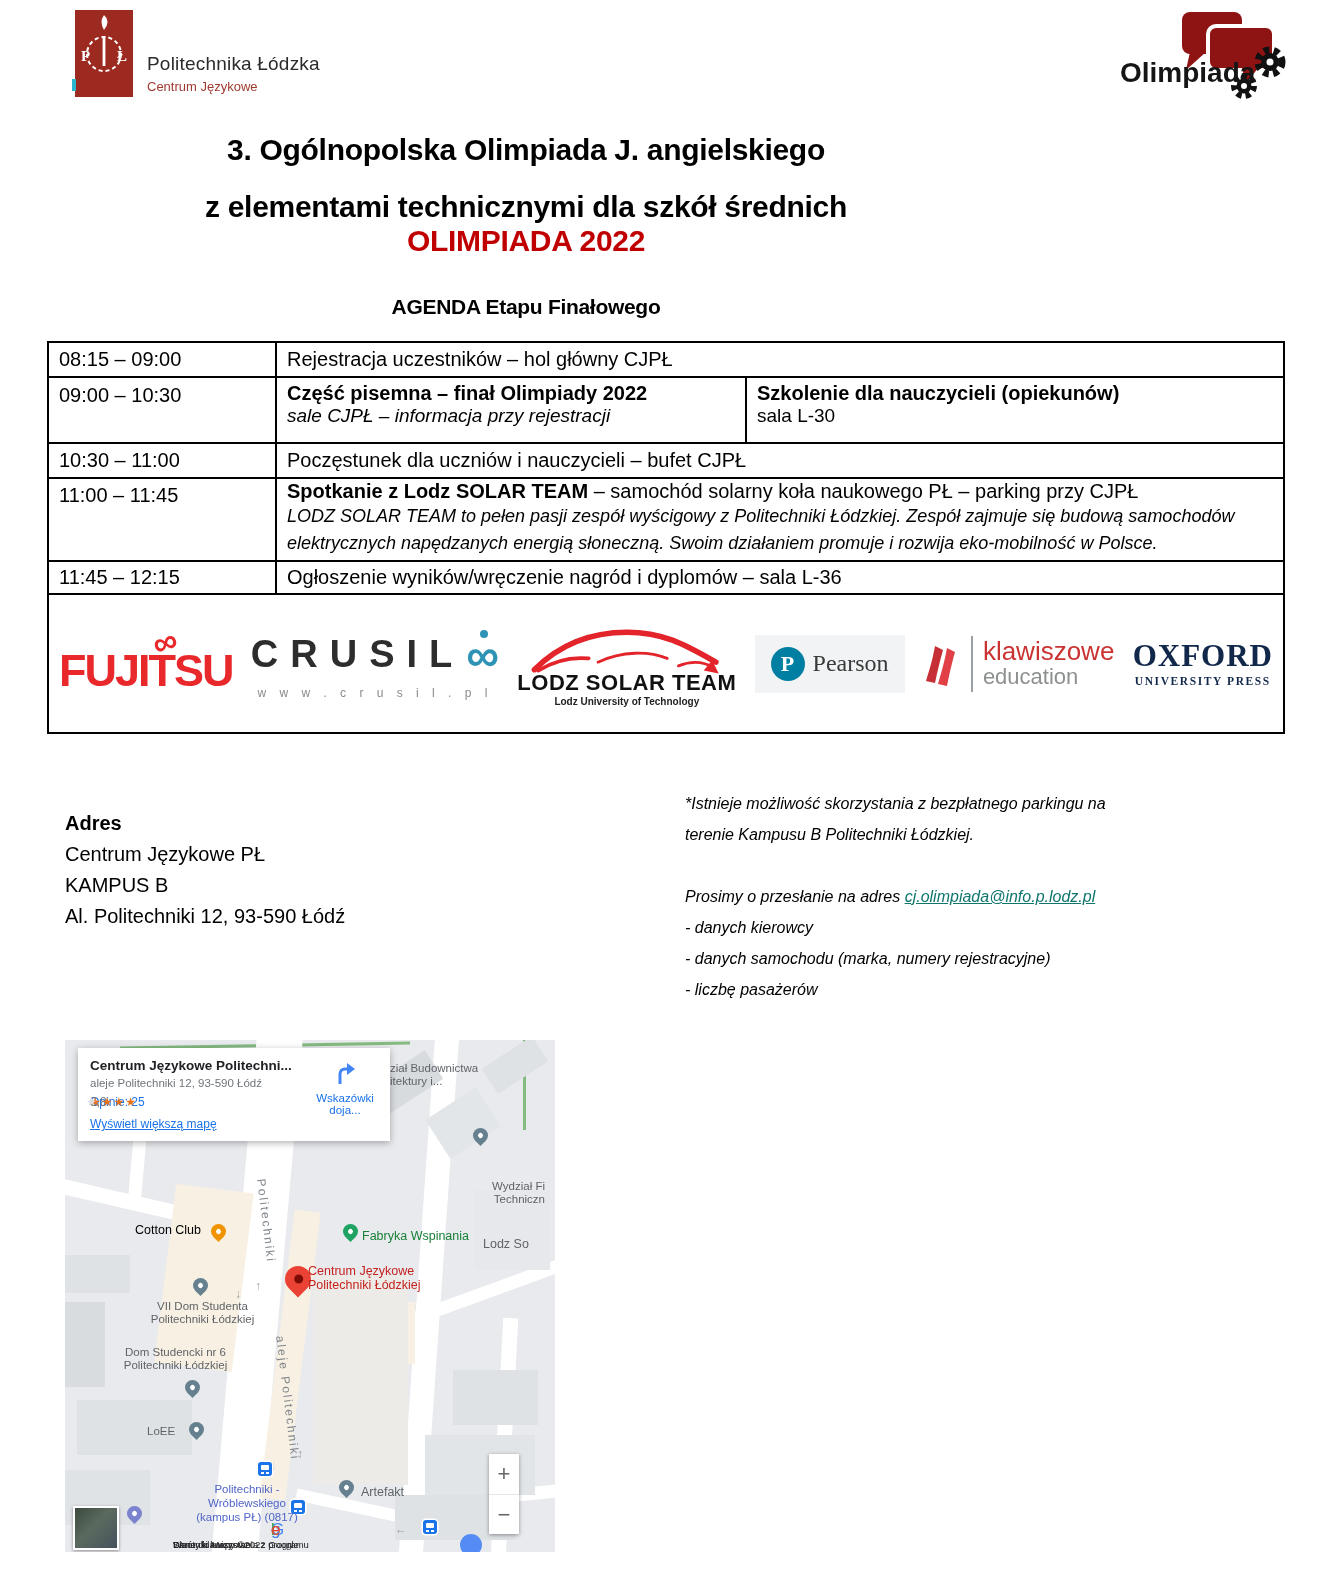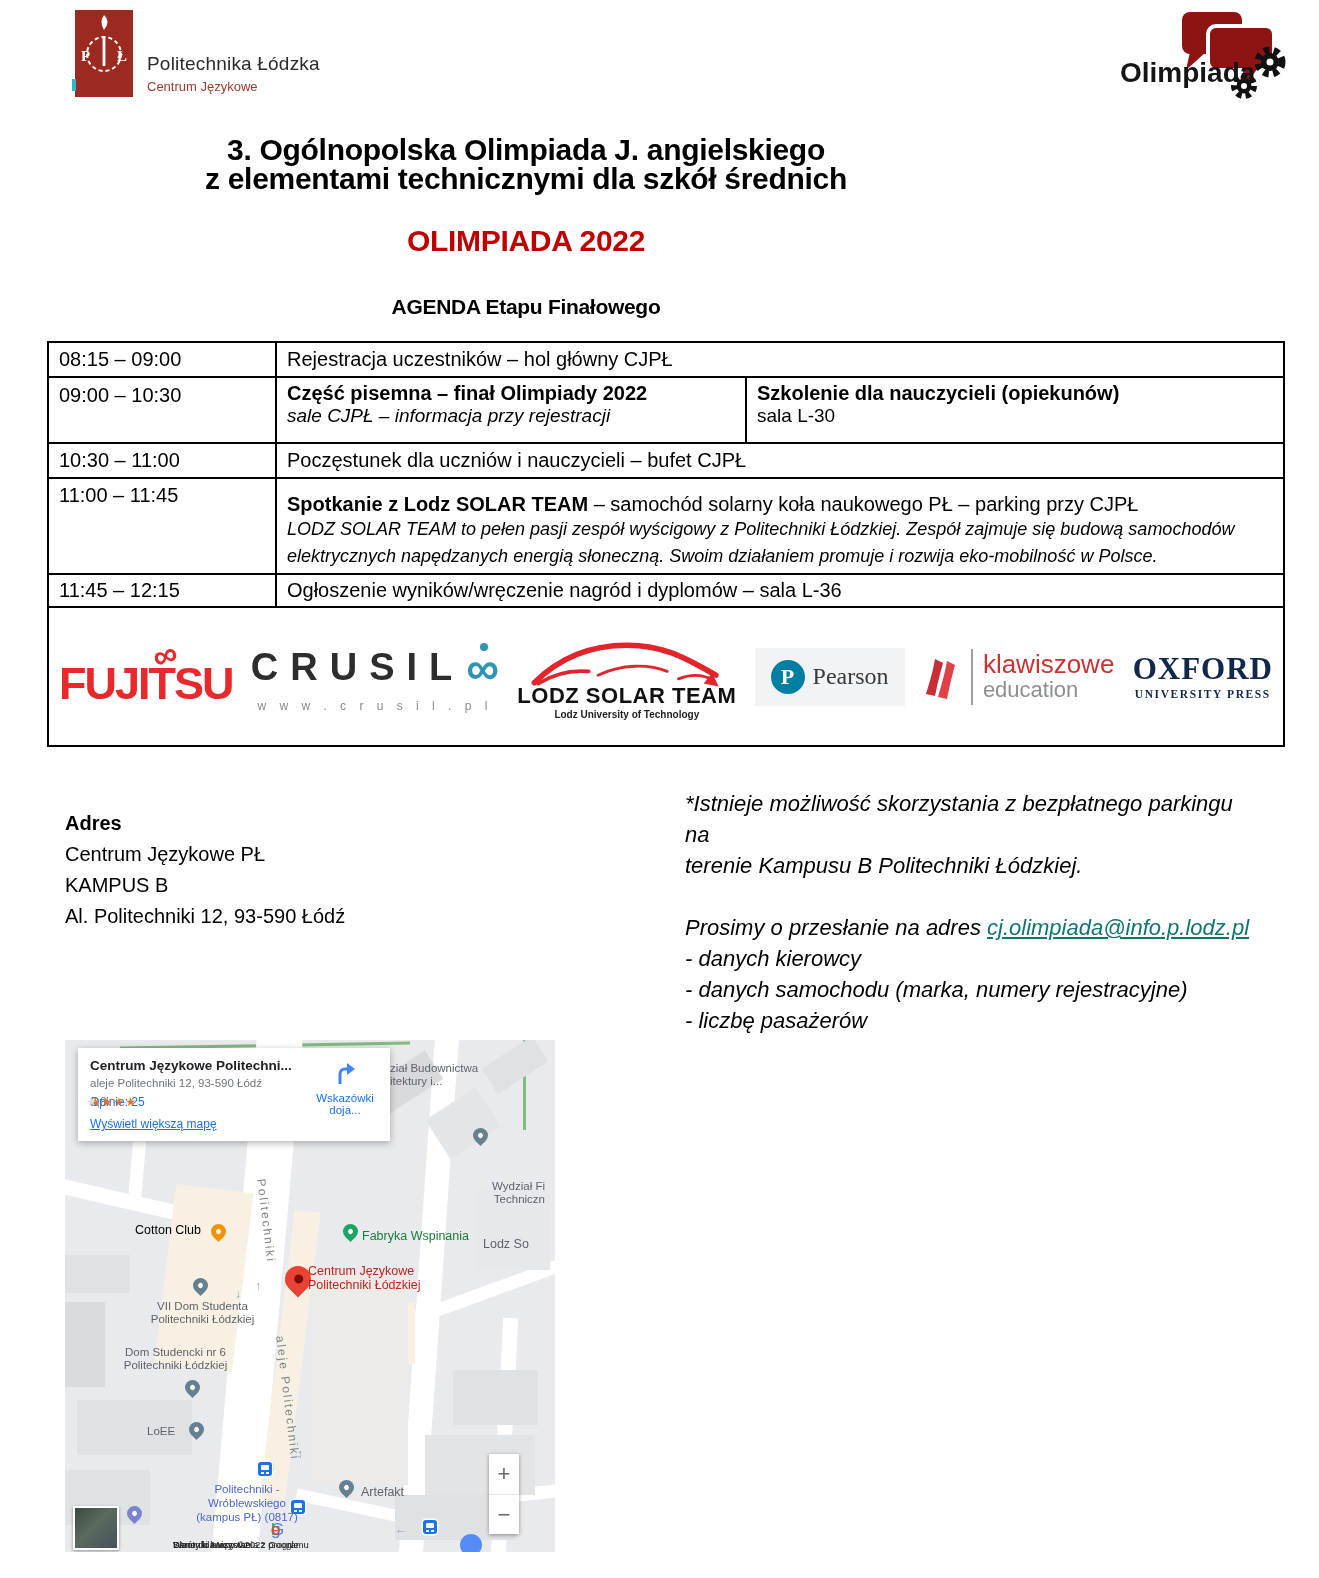--- a/index.html
+++ b/index.html
@@ -11,21 +11,21 @@
   .pl-box{width:58px;height:87px;background:#9c2a20;position:relative;}
   .pl-cyan{position:absolute;left:-3px;bottom:6px;width:4px;height:12px;background:#2ab6cf;}
   .pl-text{margin-left:14px;padding-top:44px;line-height:1;}
   .pl-name{font-size:19px;color:#2b2b2b;letter-spacing:.2px;}
   .pl-unit{font-size:13px;color:#a03a30;margin-top:7px;}
   .oli-logo{left:1120px;top:4px;}
 
   
   .doc-title{left:0;width:1052px;text-align:center;font-weight:700;letter-spacing:-.3px;}
   .t1{top:133px;font-size:30px;}
-  .t2{top:162px;font-size:30px;}
+  .t2{top:190px;font-size:30px;}
   .t3{top:224px;font-size:30px;color:#c00000;}
   .t4{top:295px;font-size:21px;}
 
   
   table.agenda{left:47px;top:341px;width:1236px;position:absolute;border-collapse:collapse;table-layout:fixed;}
   table.agenda td{border:2px solid #000;font-size:20px;padding:3px 10px;vertical-align:middle;}
   td.time{padding-left:14px;margin-left:41px;}
   .cell-bold{font-weight:700;}
   .cell-italic{font-style:italic;font-size:19px;}
   .row4-desc{font-style:italic;font-size:18px;line-height:27px;font-weight:400;}
@@ -55,21 +55,21 @@
   .mac-text{line-height:25px;}
   .mac-1{font-size:26px;color:#cb3333;}
   .mac-2{font-size:22px;color:#8d9091;}
   .oxford-wrap{text-align:center;font-family:"Liberation Serif",serif;color:#12284b;line-height:1;}
   .oxford-1{font-size:31px;font-weight:700;letter-spacing:1px;}
   .oxford-2{font-size:11.5px;font-weight:700;letter-spacing:1.6px;margin-top:5px;}
 
   
   .addr{left:65px;top:808px;font-size:20px;line-height:31px;}
   .addr-head{font-weight:700;}
-  .note{left:685px;top:788px;width:575px;font-size:22px;font-style:italic;line-height:31px;}
+  .note{left:685px;top:788px;width:575px;font-size:16px;font-style:italic;line-height:31px;}
   .note .gap{height:31px;}
   .email{color:#0f766e;text-decoration:underline;}
 
   
   .map{left:65px;top:1040px;width:490px;height:512px;background:#e8eaed;overflow:hidden;}
   .map *{position:absolute;}
   .road{background:#fff;}
   .bldg{background:#dfe2e5;}
   .beige{background:#f8f1e3;}
   .gline{background:#84bb80;}
@@ -176,21 +176,21 @@
       <div class="cell-bold">Szkolenie dla nauczycieli (opiekunów)</div>
       <div style="font-size:19px">sala L-30</div>
     </td>
   </tr>
   <tr style="height:35px">
     <td class="time">10:30 – 11:00</td>
     <td colspan="2">Poczęstunek dla uczniów i nauczycieli – bufet CJPŁ</td>
   </tr>
   <tr style="height:83px">
     <td class="time" style="vertical-align:top;padding-top:5px">11:00 – 11:45</td>
-    <td colspan="2" style="vertical-align:top;padding-top:14px">
+    <td colspan="2" style="vertical-align:top;padding-top:1px">
       <div>
         <span class="cell-bold">Spotkanie z Lodz SOLAR TEAM</span><span> – samochód solarny koła naukowego PŁ – parking przy CJPŁ</span>
       </div>
       <div class="row4-desc">LODZ SOLAR TEAM to pełen pasji zespół wyścigowy z Politechniki Łódzkiej. Zespół zajmuje się budową samochodów elektrycznych napędzanych energią słoneczną. Swoim działaniem promuje i rozwija eko-mobilność w Polsce.</div>
     </td>
   </tr>
   <tr style="height:33px">
     <td class="time">11:45 – 12:15</td>
     <td colspan="2">Ogłoszenie wyników/wręczenie nagród i dyplomów – sala L-36</td>
   </tr>

